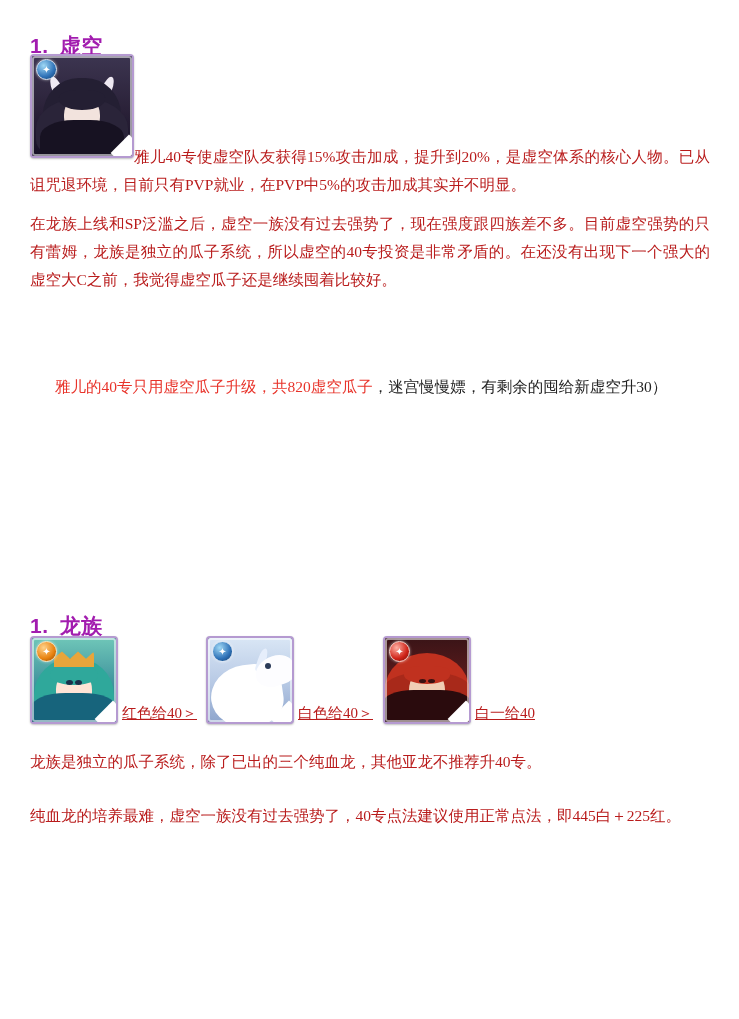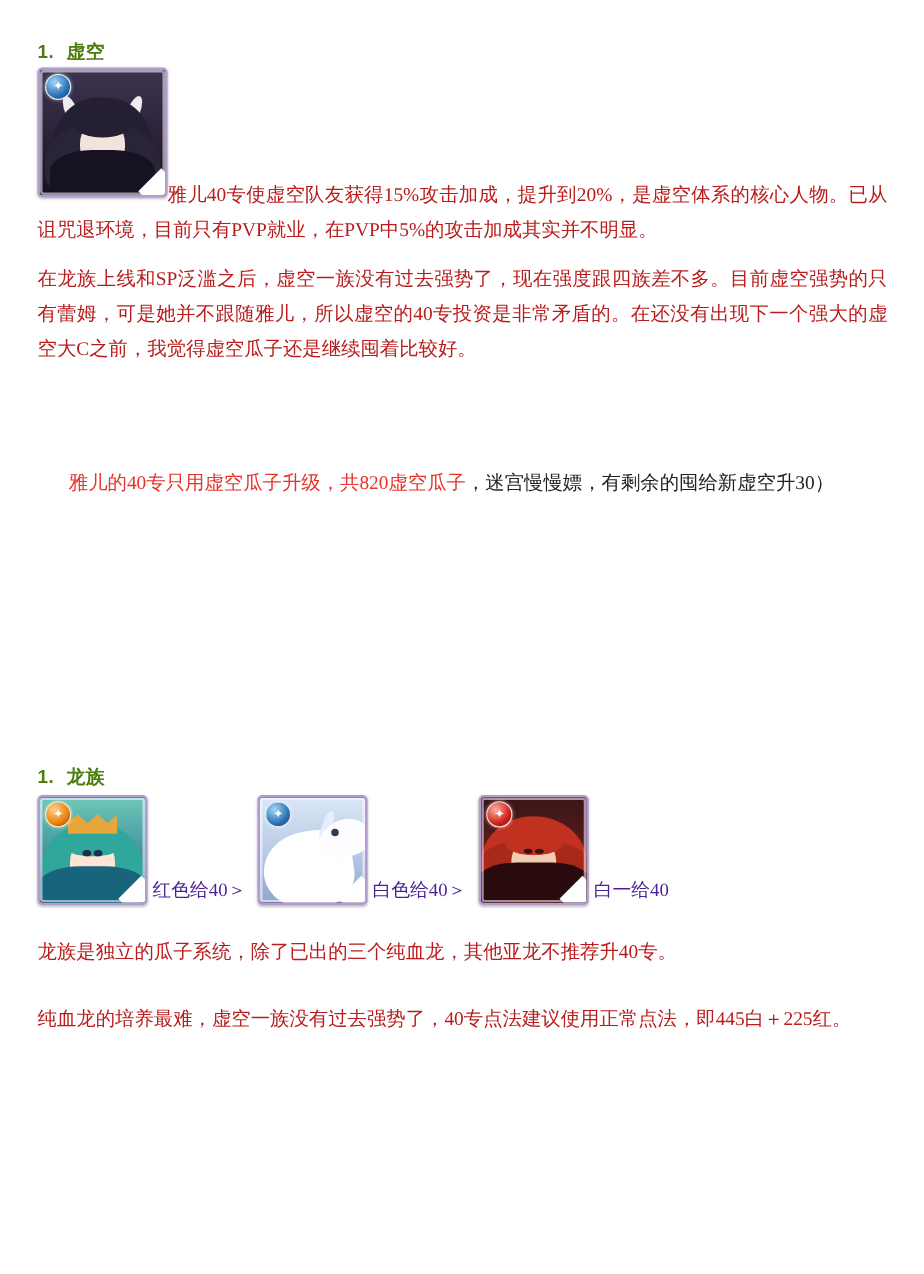--- a/index.html
+++ b/index.html
@@ -19,23 +19,23 @@
     position: absolute;
     left: 0; top: 0;
     width: 739px;
     height: 1019px;
     padding: 0;
     box-sizing: border-box;
   }
   .section-heading {
     position: absolute;
     font-family: "Liberation Sans", "DejaVu Sans", sans-serif;
-    font-size: 15px;
+    font-size: 21px;
     font-weight: bold;
-    color: #4d7c0f;
+    color: #a21caf;
     letter-spacing: 0.5px;
   }
   .heading-num {
     font-weight: bold;
   }
   .para {
     position: absolute;
     font-size: 15.5px;
     line-height: 28px;
     color: #b91c1c;
@@ -244,23 +244,24 @@
   .art-drg3 .coat {
     position: absolute; left: 50%; bottom: -10%;
     width: 90px; height: 40px; margin-left: -45px;
     background: #2a0b0d; border-radius: 35% 35% 0 0;
   }
 
   .caption {
     position: absolute;
     font-size: 15px;
     line-height: 22px;
-    color: #4c1d95;
+    color: #b91c1c;
     white-space: nowrap;
     font-family: "Liberation Serif", "DejaVu Serif", serif;
+    text-decoration: underline;
   }
 </style>
 </head>
 <body>
 
 <div class="page">
 
   <div class="section-heading" style="left:30px; top:32px;">
     <span class="heading-num">1.</span>
     <span style="display:inline-block;width:5px;"></span><span>虚空</span>
@@ -280,21 +281,21 @@
     </div>
     <div class="rank-badge">
       <span class="star">✦</span>
     </div>
     <div class="bevel"></div>
     <div class="corner"></div>
   </div>
 
   <div class="para" style="left:30px; top:143px; width:680px; text-indent:104px;">雅儿40专使虚空队友获得15%攻击加成，提升到20%，是虚空体系的核心人物。已从诅咒退环境，目前只有PVP就业，在PVP中5%的攻击加成其实并不明显。</div>
 
-  <div class="para" style="left:30px; top:210px; width:680px;">在龙族上线和SP泛滥之后，虚空一族没有过去强势了，现在强度跟四族差不多。目前虚空强势的只有蕾姆，可是她并不跟随雅儿，所以虚空的40专投资是非常矛盾的。在还没有出现下一个强大的虚空大C之前，我觉得虚空瓜子还是继续囤着比较好。</div>
+  <div class="para" style="left:30px; top:210px; width:680px;">在龙族上线和SP泛滥之后，虚空一族没有过去强势了，现在强度跟四族差不多。目前虚空强势的只有蕾姆，龙族是独立的瓜子系统，所以虚空的40专投资是非常矛盾的。在还没有出现下一个强大的虚空大C之前，我觉得虚空瓜子还是继续囤着比较好。</div>
 
   <div class="inline-wrap" style="left:30px; top:373px; width:690px;margin-left:25px;">
     <span class="red" style="color:#e8332a;">雅儿的40专只用虚空瓜子升级，共820虚空瓜子</span><span>，迷宫慢慢嫖，有剩余的囤给新虚空升30）</span>
   </div>
 
 
   <div class="section-heading" style="left:30px; top:612px;">
     <span class="heading-num">1.</span>
     <span style="display:inline-block;width:5px;"></span><span>龙族</span>
   </div>

